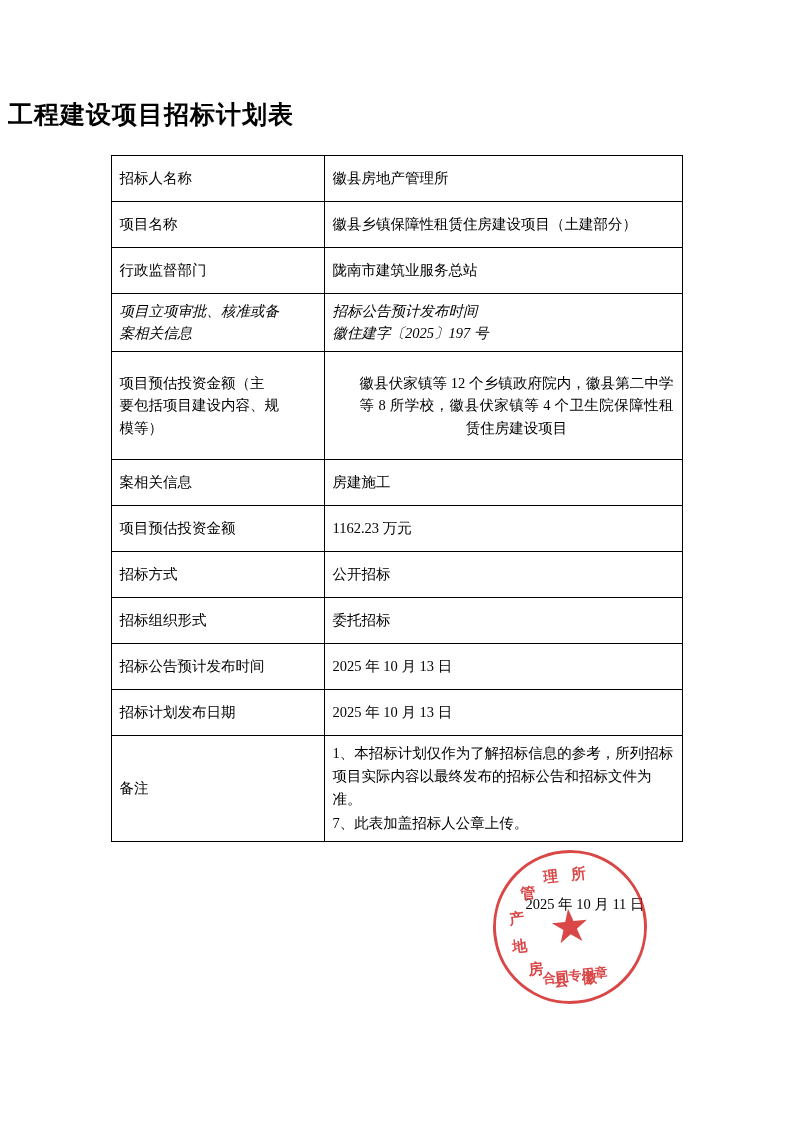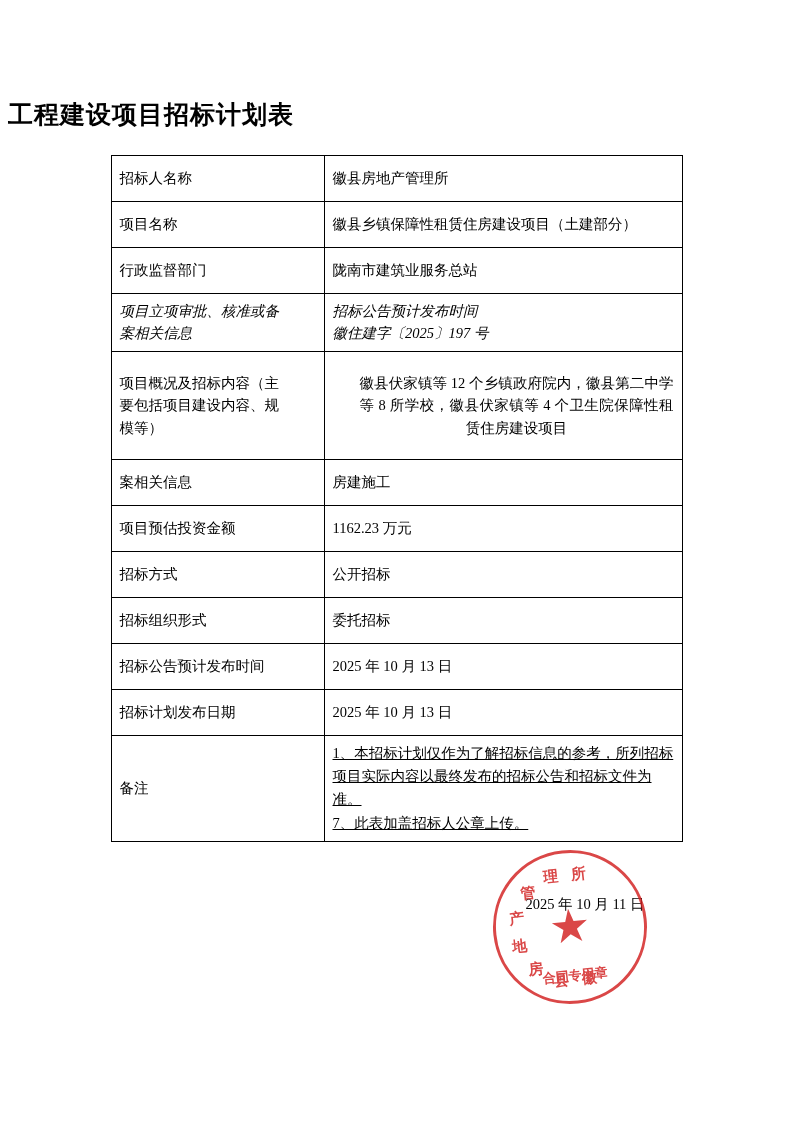--- a/index.html
+++ b/index.html
@@ -51,21 +51,20 @@
   td.value-cell {
     text-align: left;
   }
   td.value-cell.justify {
     text-align: justify;
     text-align-last: center;
     padding-left: 35px;
   }
   td.value-cell.left {
     text-align: left;
-    text-decoration: underline;
   }
   .row-h-normal { height: 46px; }
   .row-h-two { height: 54px; font-style: italic; }
   .row-h-big { height: 108px; }
   .row-h-remark { height: 104px; }
   .multi-line {
     display: block;
   }
   .remark-text {
     display: block;
@@ -176,21 +175,21 @@
           <span class="multi-line">项目立项审批、核准或备</span>
           <span class="multi-line">案相关信息</span>
         </td>
         <td class="value-cell">
           <span class="multi-line">招标公告预计发布时间</span>
           <span class="multi-line">徽住建字〔2025〕197 号</span>
         </td>
       </tr>
       <tr class="row-h-big">
         <td class="label-cell">
-          <span class="multi-line">项目概况及招标内容（主</span>
+          <span class="multi-line">项目预估投资金额（主</span>
           <span class="multi-line">要包括项目建设内容、规</span>
           <span class="multi-line">模等）</span>
         </td>
         <td class="value-cell justify">徽县伏家镇等 12 个乡镇政府院内，徽县第二中学等 8 所学校，徽县伏家镇等 4 个卫生院保障性租赁住房建设项目</td>
       </tr>
       <tr class="row-h-normal">
         <td class="label-cell">案相关信息</td>
         <td class="value-cell">房建施工</td>
       </tr>
       <tr class="row-h-normal">

